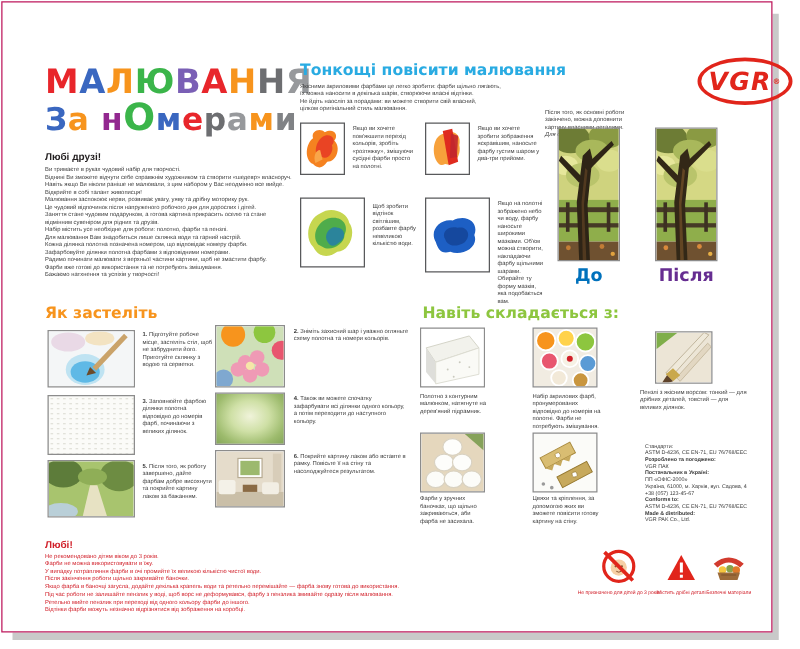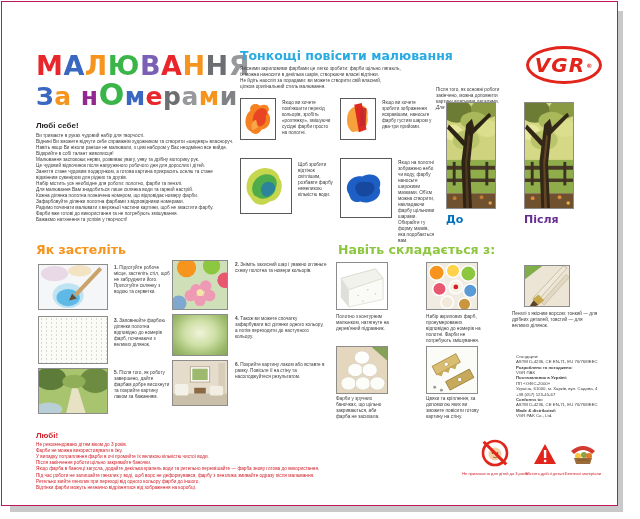--- a/index.html
+++ b/index.html
@@ -22,39 +22,39 @@
   .h-green{color:#8dc63f;}
   .h-red{color:#d1202a;font-size:8px;font-weight:bold;}
   .introh{font-size:8px;font-weight:bold;color:#231f20;}
   .ph{border:1px solid #8c8c8c;overflow:hidden;box-sizing:border-box;}
   .swatch{border:1px solid #58595b;background:#fff;box-sizing:border-box;}
   .stepnum{font-weight:bold;}
   .vgr{border:3px solid #e1251b;border-radius:50%;display:flex;align-items:center;
     justify-content:center;color:#e1251b;font-weight:bold;font-style:italic;
     font-family:"DejaVu Sans",sans-serif;font-size:20px;letter-spacing:1px;box-sizing:border-box;}
   .vgr sup{font-size:6px;margin-left:1px;font-style:normal;}
-  .lbl{font-weight:bold;font-size:11px;text-align:left;font-family:"DejaVu Sans",sans-serif;}
+  .lbl{font-weight:bold;font-size:14px;text-align:center;font-family:"DejaVu Sans",sans-serif;}
   .capmid{text-align:center;}
   .legal{font-size:4.3px;line-height:1.25;color:#3c3c3c;}
   .s3art{background:#fbfbf8;background-image:radial-gradient(#d9d9cf 0.7px,transparent 0.9px);
     background-size:5px 4px;}
   .s4art{background:radial-gradient(ellipse at 50% 45%,#f0f3da 0%,#cfe0a6 40%,#9dbb6d 75%,#85a659 100%);}
   svg{display:block;}
 </style>
 </head>
 <body>
 
 <div class="sheet">
 
   <div class="abs title" style="left:34px;top:50px;">
     <div class="l1"><span style="color: rgb(232, 38, 43);">М</span><span style="color: rgb(58, 103, 192);">А</span><span style="color: rgb(247, 148, 29);">Л</span><span style="color: rgb(59, 181, 74);">Ю</span><span style="color: rgb(122, 95, 181);">В</span><span style="color: rgb(232, 38, 43);">А</span><span style="color: rgb(247, 148, 29);">Н</span><span style="color: rgb(109, 110, 113);">Н</span><span style="color: rgb(151, 153, 156);">Я</span></div>
     <div class="l2"><span style="color: rgb(58, 103, 192);">З</span><span style="color: rgb(247, 148, 29);">а</span><span style="color: rgb(0, 0, 0);"> </span><span style="color: rgb(146, 39, 143);">н</span><span class="big" style="color: rgb(59, 181, 74);">О</span><span style="color: rgb(58, 103, 192);">м</span><span style="color: rgb(232, 38, 43);">е</span><span style="color: rgb(109, 110, 113);">р</span><span style="color: rgb(151, 153, 156);">а</span><span style="color: rgb(247, 148, 29);">м</span><span style="color: rgb(128, 130, 133);">и</span></div>
   </div>
 
-  <div class="abs introh" style="left:34px;top:119px;">Любі себе!</div>
+  <div class="abs introh" style="left:34px;top:119px;">Любі друзі!</div>
   <div class="abs tiny" style="left:34px;top:131px;width:206px;">
       <div>Ви тримаєте в руках чудовий набір для творчості.</div>
       <div>Віднині Ви зможете відчути себе справжнім художником та створити «шедевр» власноруч.</div>
       <div>Навіть якщо Ви ніколи раніше не малювали, з цим набором у Вас неодмінно все вийде.</div>
       <div>Відкрийте в собі талант живописця!</div>
       <div>Малювання заспокоює нерви, розвиває увагу, уяву та дрібну моторику рук.</div>
       <div>Це чудовий відпочинок після напруженого робочого дня для дорослих і дітей.</div>
       <div>Заняття стане чудовим подарунком, а готова картина прикрасить оселю та стане</div>
       <div>відмінним сувеніром для рідних та друзів.</div>
       <div>Набір містить усе необхідне для роботи: полотно, фарби та пензлі.</div>
@@ -102,21 +102,21 @@
   <div class="abs tiny" style="left:296px;top:160px;width:38px;">Щоб зробити відтінок світлішим, розбавте фарбу невеликою кількістю води.</div>
 
   <div class="abs swatch" style="left:338px;top:156px;width:52px;height:60px;">
     <svg viewBox="0 0 52 60" width="50" height="58">
       <path d="M8 36 C2 26 12 16 22 18 C34 12 44 20 40 30 C44 40 30 48 20 44 C12 46 10 42 8 36 Z" fill="#1d5fc4"></path>
       <path d="M16 34 C12 28 18 22 26 24 C34 22 38 30 32 36 C26 40 18 40 16 34 Z" fill="#123f8f" opacity="0.7"></path>
     </svg>
   </div>
   <div class="abs tiny" style="left:396px;top:158px;width:38px;">Якщо на полотні зображено небо чи воду, фарбу наносьте широкими мазками. Об'єм можна створити, накладаючи фарбу щільними шарами. Обирайте ту форму мазків, яка подобається вам.</div>
 
-  <div class="abs vgr" style="left:524px;top:44px;width:76px;height:38px;">
+  <div class="abs vgr" style="left:556px;top:44px;width:76px;height:38px;">
     <span>VGR</span>
       <sup>®</sup>
   </div>
   <div class="abs tiny" style="left:434px;top:85px;width:88px;">
       <div>Після того, як основні роботи</div>
       <div>закінчено, можна доповнити</div>
       <div>картину власними деталями.</div>
       <div class="i">Для дітей від 12 років.</div>
     </div>
 

